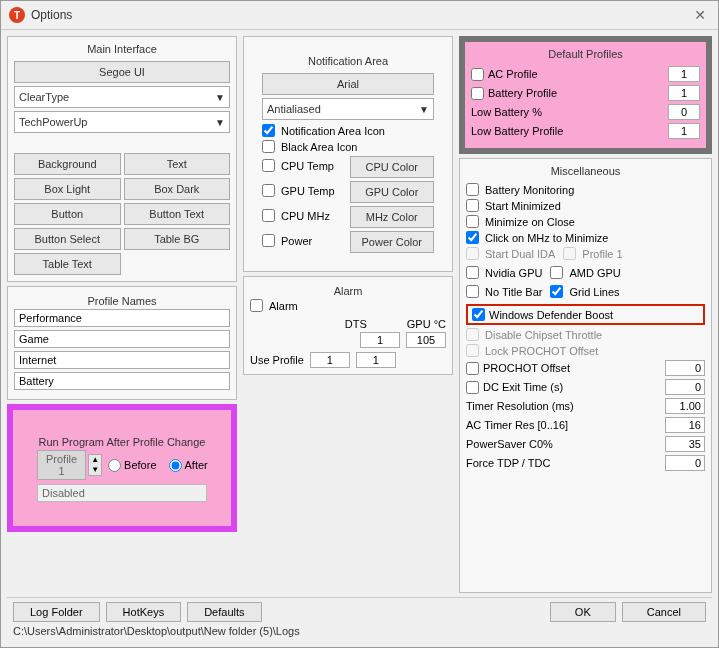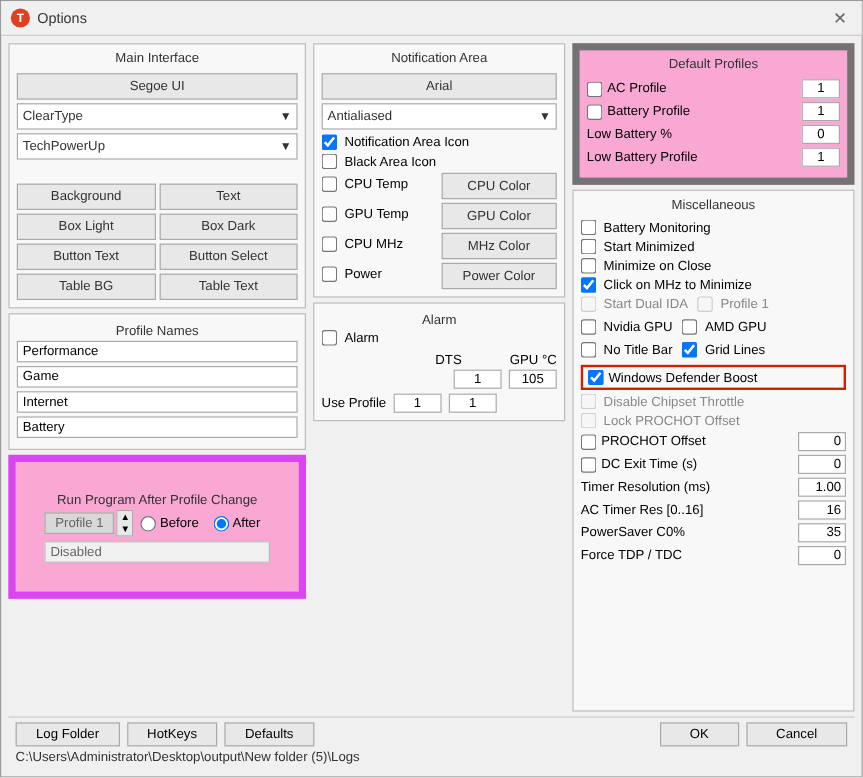--- a/index.html
+++ b/index.html
@@ -80,21 +80,21 @@
     .panel-title {
       text-align: center;
       font-size: 11px;
       color: #333;
       margin-bottom: 6px;
     }
     .left-col {
       display: flex;
       flex-direction: column;
       gap: 4px;
-      width: 248px;
+      width: 230px;
     }
     .mid-col {
       display: flex;
       flex-direction: column;
       gap: 4px;
       width: 210px;
     }
     .right-col {
       flex: 1;
       display: flex;
@@ -134,21 +134,21 @@
     }
     .dropdown-arrow { font-size: 10px; }
     .btn-grid {
       display: grid;
       grid-template-columns: 1fr 1fr;
       gap: 3px;
     }
     
     .notif-area {
       border: 1px solid #bbb;
-      padding: 6px;
+      padding: 18px;
       background: #f8f8f8;
     }
     .checkbox-row {
       display: flex;
       align-items: center;
       gap: 6px;
       margin-bottom: 3px;
       font-size: 11px;
     }
     .checkbox-row input[type="checkbox"] {
@@ -368,20 +368,21 @@
             <div class="dropdown">
               <span>TechPowerUp</span>
               <span class="dropdown-arrow">▼</span>
             </div>
           </div>
           <div class="btn-grid" style="margin-top:20px;">
             <button class="btn">Background</button>
             <button class="btn">Text</button>
             <button class="btn">Box Light</button>
             <button class="btn">Box Dark</button>
+            <button class="btn">Button</button>
             <button class="btn">Button Text</button>
             <button class="btn">Button Select</button>
             <button class="btn">Table BG</button>
             <button class="btn">Table Text</button>
           </div>
         </div>
 
         <div class="profile-names">
           <div class="panel-title section-divider">Profile Names</div>
           <input class="profile-input" value="Performance" style="">

